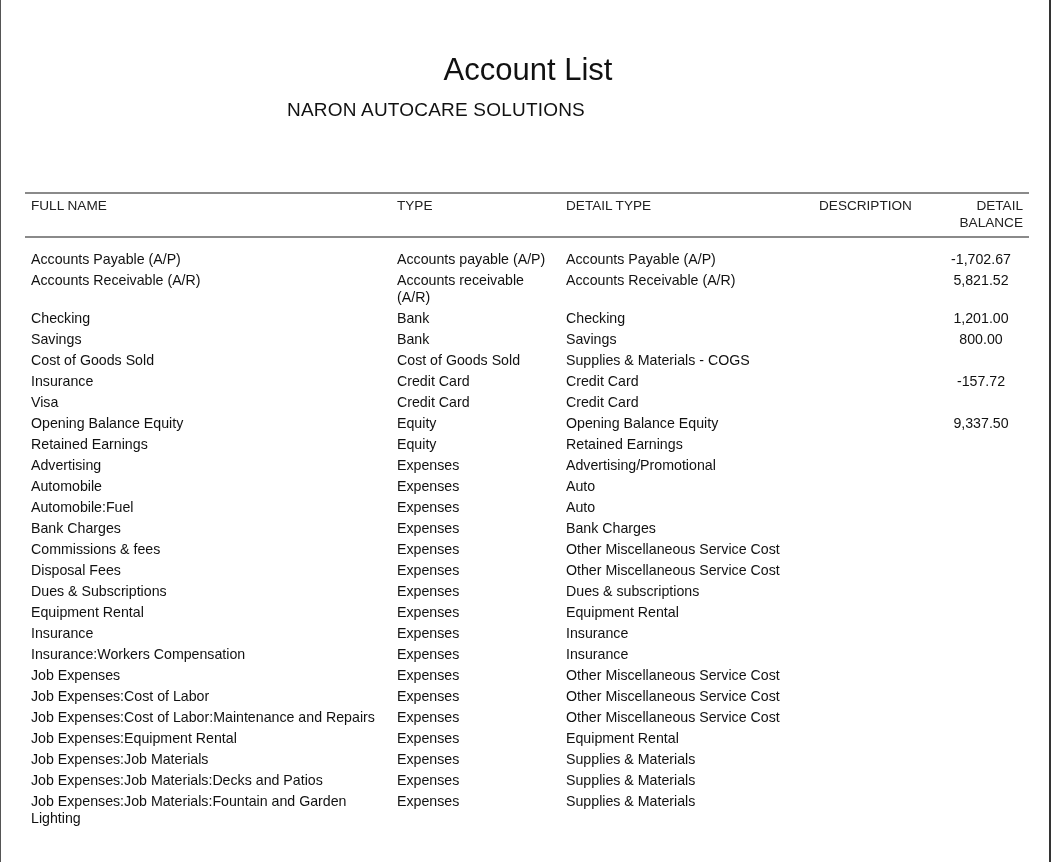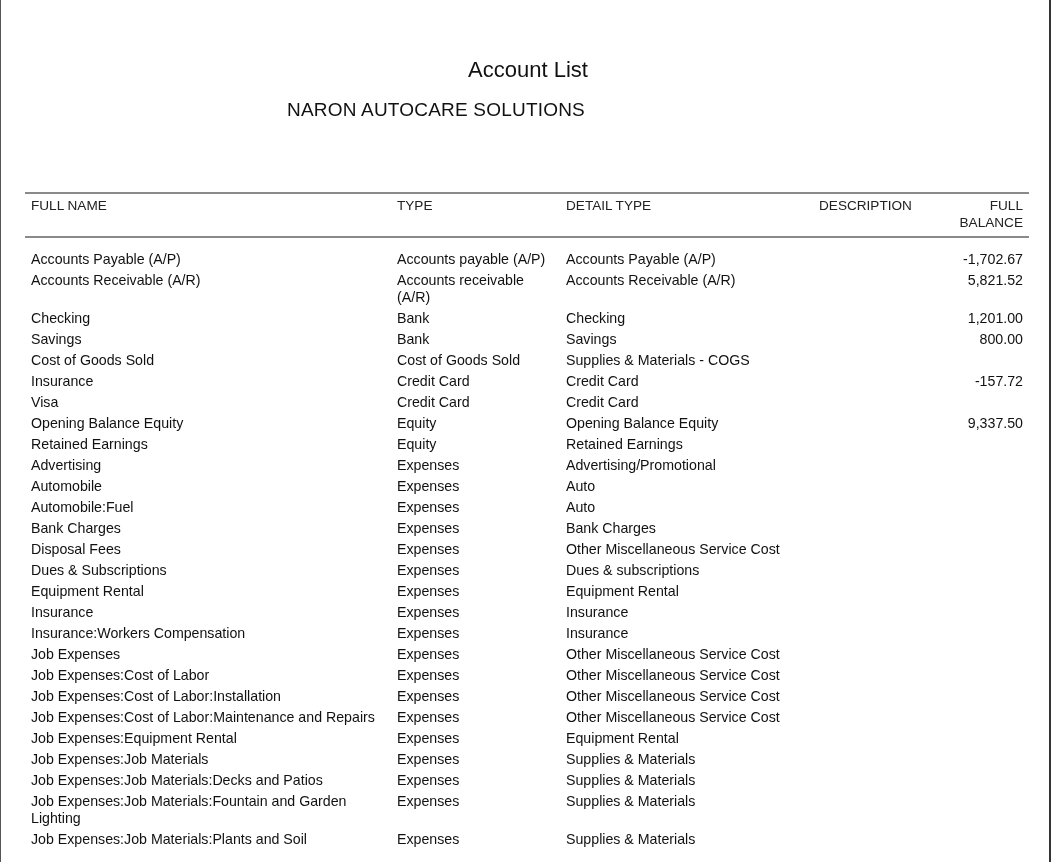--- a/index.html
+++ b/index.html
@@ -24,21 +24,21 @@
     border-left: 1px solid #555555;
     border-right: 2px solid #333333;
     box-sizing: border-box;
   }
   .report-title {
     position: absolute;
     left: 0;
     width: 1056px;
     top: 56px;
     text-align: center;
-    font-size: 22px;
+    font-size: 31px;
     line-height: 28px;
     color: #111;
   }
   .company-name {
     position: absolute;
     left: 0;
     width: 872px;
     top: 98px;
     text-align: center;
     font-size: 19px;
@@ -73,21 +73,21 @@
     height: 33px;
   }
   thead tr th.num { text-align: right; }
   tbody tr td {
     vertical-align: top;
     padding: 2px 6px 2px 6px;
     line-height: 17px;
     color: #111;
   }
   tbody tr:first-child td { padding-top: 13px; }
-  tbody tr td.num { text-align: right; }
+  tbody tr td.num { text-align: center; }
 </style>
 </head>
 <body>
 
 <div class="page-frame"></div>
 
 <div class="report-title">Account List</div>
 <div class="company-name">NARON AUTOCARE SOLUTIONS</div>
 
 <table class="report">
@@ -97,21 +97,21 @@
       <col class="c-detail">
       <col class="c-desc">
       <col class="c-bal">
   </colgroup>
   <thead>
     <tr>
       <th>FULL NAME</th>
       <th>TYPE</th>
       <th>DETAIL TYPE</th>
       <th>DESCRIPTION</th>
-      <th class="num">FULL BALANCE</th>
+      <th class="num">DETAIL BALANCE</th>
     </tr>
   </thead>
   <tbody id="rows">
       <tr>
         <td>Accounts Payable (A/P)</td>
         <td>Accounts payable (A/P)</td>
         <td>Accounts Payable (A/P)</td>
         <td></td>
         <td class="num">-1,702.67</td>
       </tr>
@@ -193,20 +193,27 @@
         <td class="num"></td>
       </tr>
       <tr>
         <td>Bank Charges</td>
         <td>Expenses</td>
         <td>Bank Charges</td>
         <td></td>
         <td class="num"></td>
       </tr>
       <tr>
+        <td>Commissions &amp; fees</td>
+        <td>Expenses</td>
+        <td>Other Miscellaneous Service Cost</td>
+        <td></td>
+        <td class="num"></td>
+      </tr>
+      <tr>
         <td>Disposal Fees</td>
         <td>Expenses</td>
         <td>Other Miscellaneous Service Cost</td>
         <td></td>
         <td class="num"></td>
       </tr>
       <tr>
         <td>Dues &amp; Subscriptions</td>
         <td>Expenses</td>
         <td>Dues &amp; subscriptions</td>
@@ -242,27 +249,20 @@
         <td class="num"></td>
       </tr>
       <tr>
         <td>Job Expenses:Cost of Labor</td>
         <td>Expenses</td>
         <td>Other Miscellaneous Service Cost</td>
         <td></td>
         <td class="num"></td>
       </tr>
       <tr>
-        <td>Job Expenses:Cost of Labor:Installation</td>
-        <td>Expenses</td>
-        <td>Other Miscellaneous Service Cost</td>
-        <td></td>
-        <td class="num"></td>
-      </tr>
-      <tr>
         <td>Job Expenses:Cost of Labor:Maintenance and Repairs</td>
         <td>Expenses</td>
         <td>Other Miscellaneous Service Cost</td>
         <td></td>
         <td class="num"></td>
       </tr>
       <tr>
         <td>Job Expenses:Equipment Rental</td>
         <td>Expenses</td>
         <td>Equipment Rental</td>
@@ -278,26 +278,19 @@
       </tr>
       <tr>
         <td>Job Expenses:Job Materials:Decks and Patios</td>
         <td>Expenses</td>
         <td>Supplies &amp; Materials</td>
         <td></td>
         <td class="num"></td>
       </tr>
       <tr>
         <td>Job Expenses:Job Materials:Fountain and Garden Lighting</td>
-        <td>Expenses</td>
-        <td>Supplies &amp; Materials</td>
-        <td></td>
-        <td class="num"></td>
-      </tr>
-      <tr>
-        <td>Job Expenses:Job Materials:Plants and Soil</td>
         <td>Expenses</td>
         <td>Supplies &amp; Materials</td>
         <td></td>
         <td class="num"></td>
       </tr>
     </tbody>
 </table>
 
 </body></html>

